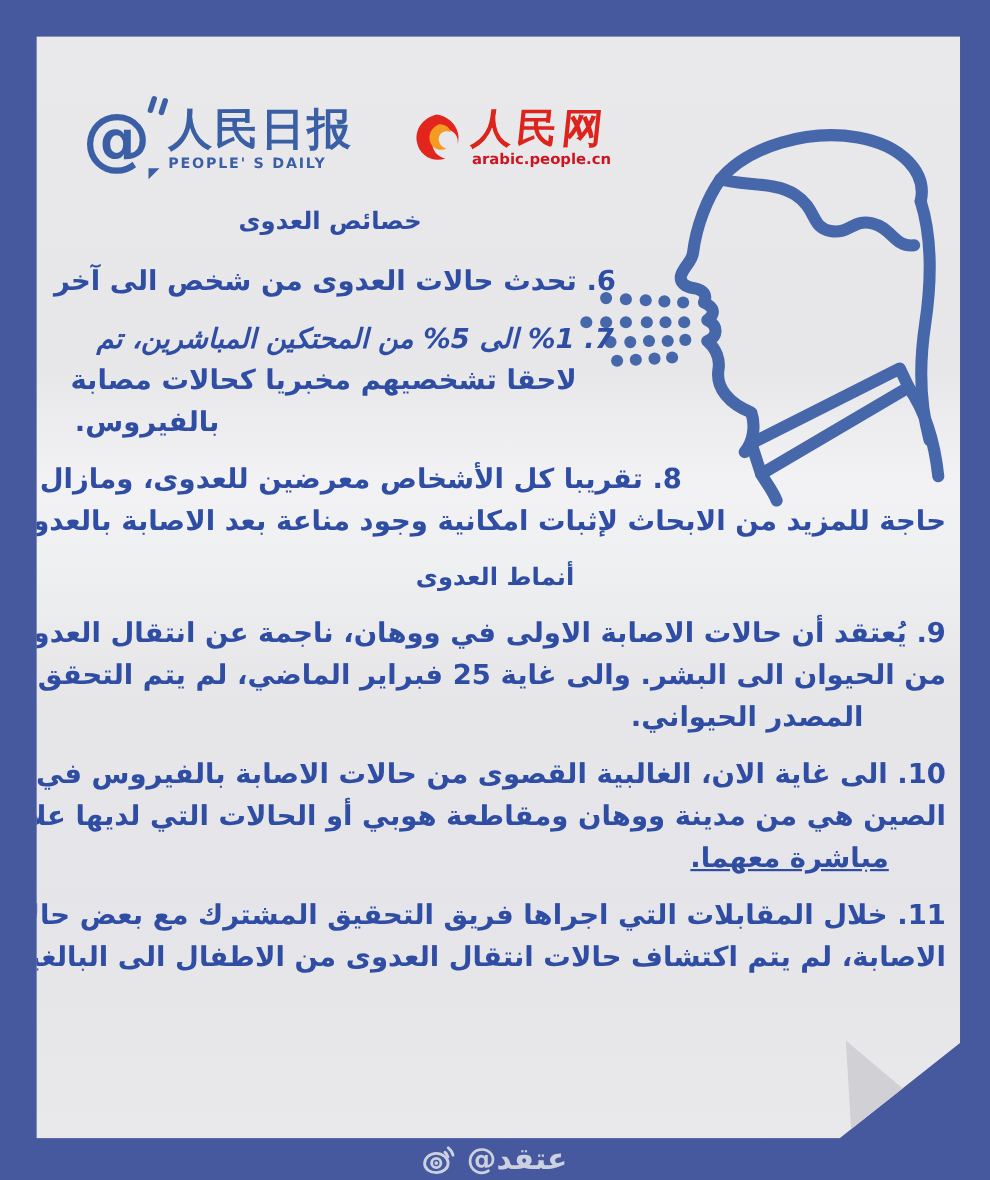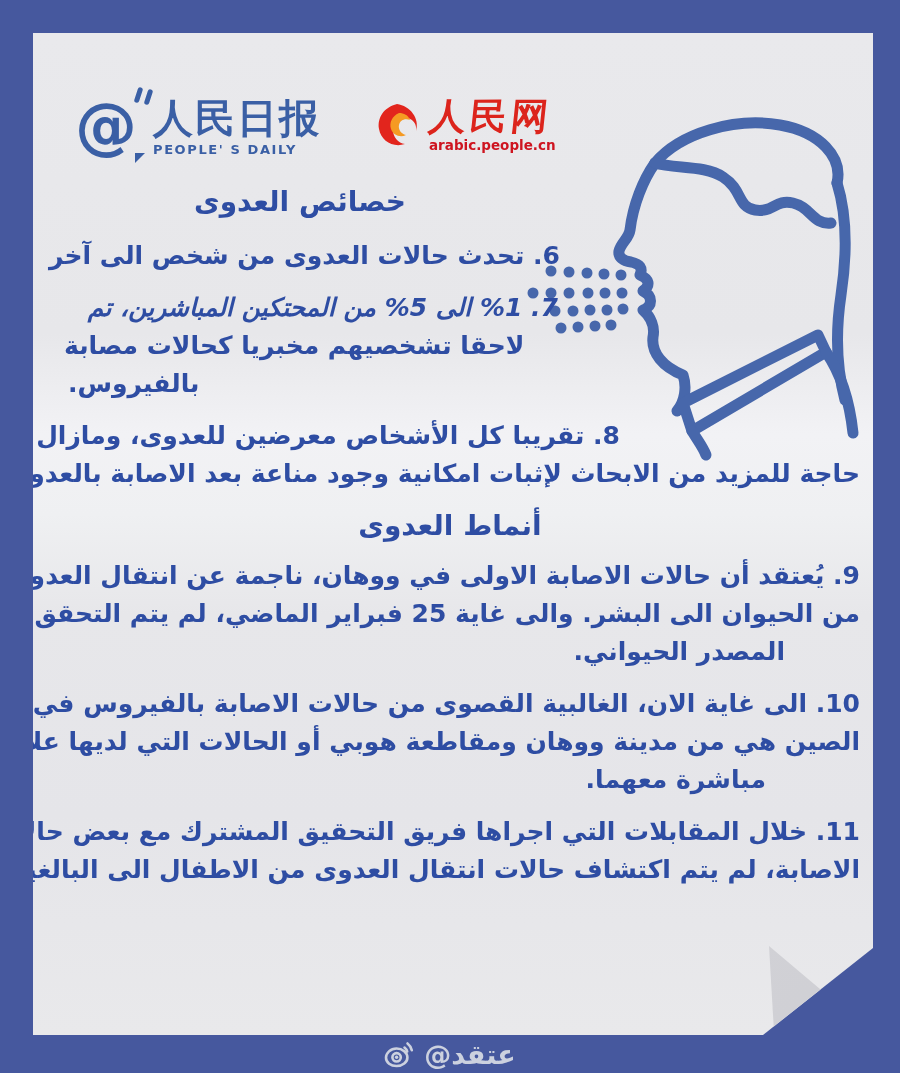--- a/index.html
+++ b/index.html
@@ -32,21 +32,21 @@
   .pd-at .tail{position:absolute;right:2px;bottom:0px;width:0;height:0;border-left:10px solid #3A5FA5;border-bottom:10px solid transparent;}
   .pd-texts{padding-top:6px;}
   .pd-cjk{font-size:40px;font-weight:bold;letter-spacing:2px;line-height:42px;}
   .pd-latin{font-size:13px;font-weight:bold;letter-spacing:1.6px;margin-top:3px;}
   .pn-logo{display:flex;align-items:center;gap:8px;margin-top:6px;}
   .pn-texts{display:flex;flex-direction:column;align-items:flex-start;}
   .pn-cjk{font-size:37px;font-weight:bold;color:#DC241C;letter-spacing:4px;line-height:40px;transform:skewX(-6deg);}
   .pn-domain{font-size:13.5px;font-weight:bold;color:#CE1420;margin-top:0px;align-self:flex-end;}
   
   #article{position:absolute;left:7px;top:150px;width:820px;color:#2E4DA3;}
-  .sec-title{font-size:28px;font-weight:bold;text-align:center;line-height:38px;margin-bottom:16px;}
+  .sec-title{font-size:22px;font-weight:bold;text-align:center;line-height:38px;margin-bottom:16px;}
   .sec-title.narrow{width:520px;}
   .sec-title.wide{width:100%;margin-top:10px;margin-bottom:12px;}
   .para{margin-bottom:14px;}
   .line{direction:rtl;font-size:25px;font-weight:bold;line-height:38px;white-space:nowrap;}
   .line.a-right{text-align:right;}
   .line.a-left{text-align:left;}
   
   .head-svg{position:absolute;left:487px;top:62px;}
   
   .footer{
@@ -144,21 +144,21 @@
         </div>
         <div class="sec-title wide">أنماط العدوى</div>
         <div class="para">
           <div class="line a-right" dir="rtl">9. يُعتقد أن حالات الاصابة الاولى في ووهان، ناجمة عن انتقال العدوى</div>
           <div class="line a-right" dir="rtl">من الحيوان الى البشر. والى غاية 25 فبراير الماضي، لم يتم التحقق من</div>
           <div class="line a-right" dir="rtl" style="margin-right: 75px;">المصدر الحيواني.</div>
         </div>
         <div class="para">
           <div class="line a-right" dir="rtl">10. الى غاية الان، الغالبية القصوى من حالات الاصابة بالفيروس في</div>
           <div class="line a-right" dir="rtl">الصين هي من مدينة ووهان ومقاطعة هوبي أو الحالات التي لديها علاقة</div>
-          <div class="line a-right" dir="rtl" style="margin-right: 94px;">مباشرة معهما.</div>
+          <div class="line a-right" dir="rtl" style="margin-right: 52px; text-decoration: underline;">مباشرة معهما.</div>
         </div>
         <div class="para">
           <div class="line a-right" dir="rtl">11. خلال المقابلات التي اجراها فريق التحقيق المشترك مع بعض حالات</div>
           <div class="line a-right" dir="rtl">الاصابة، لم يتم اكتشاف حالات انتقال العدوى من الاطفال الى البالغين.</div>
         </div>
       </div>
 
     <div class="fold"></div>
   </div>
 

